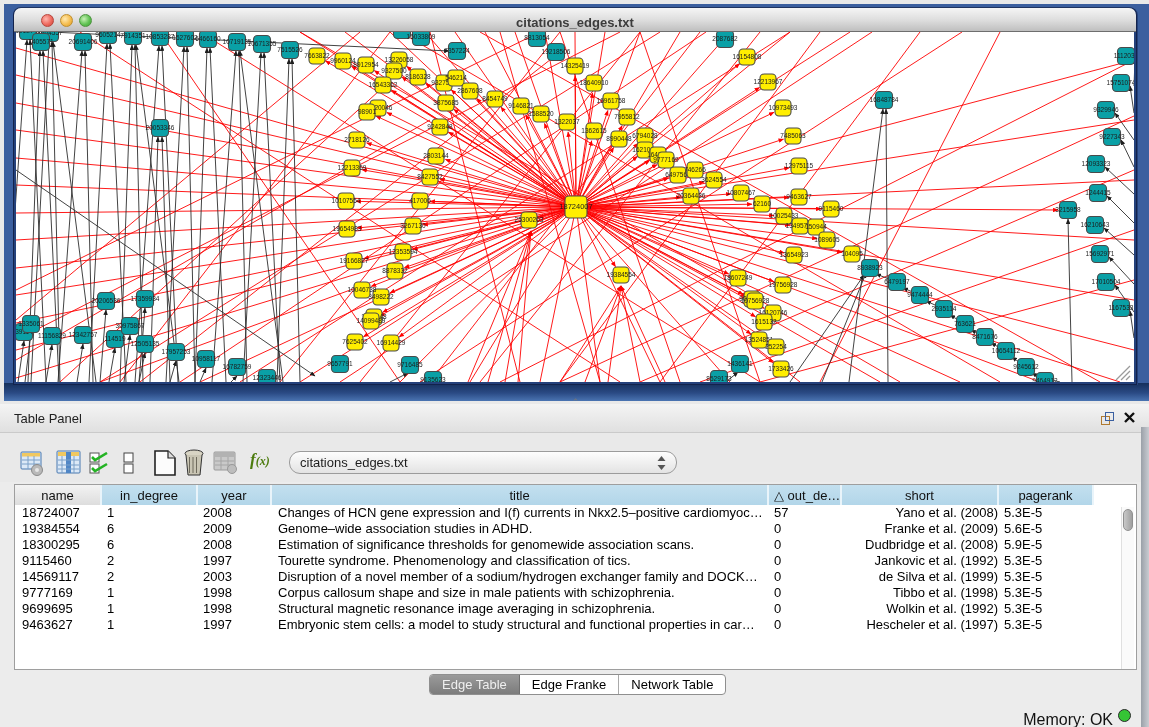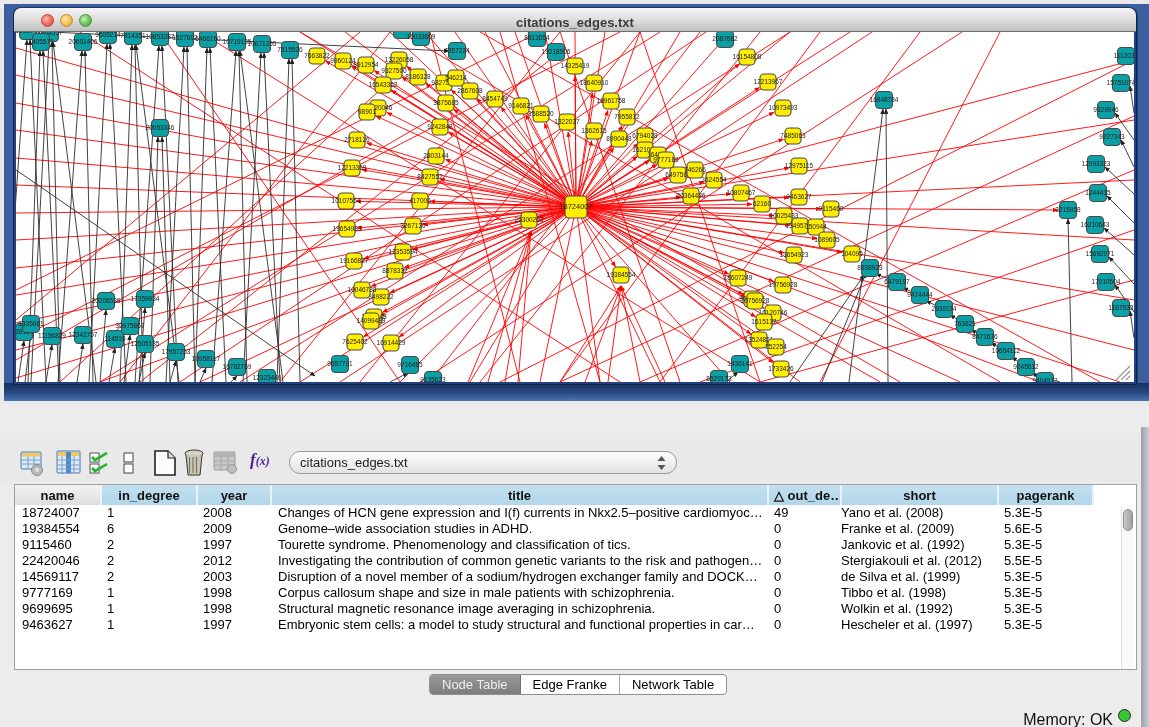--- a/index.html
+++ b/index.html
@@ -7,25 +7,25 @@
 .win{position:absolute;left:14px;top:8px;width:1122px;height:376px;border-radius:7px 7px 0 0;box-shadow:0 0 0 1px rgba(0,0,20,.45)}
 .tbar{position:absolute;left:0;top:0;width:100%;height:24px;border-radius:7px 7px 0 0;background:linear-gradient(#f5f5f5,#dcdcdc 55%,#bfbfbf);border-bottom:1px solid #6e6e6e}
 .tl{position:absolute;top:6px;width:13px;height:13px;border-radius:50%}
 .ttl{position:absolute;top:7px;left:0;width:100%;text-align:center;font-size:13px;font-weight:bold;color:#3c3c3c}
 .panel{position:absolute;left:0;top:404px;width:1149px;height:323px;background:#ececec}
 .phead{position:absolute;left:0;top:0;width:100%;height:29px;background:linear-gradient(#f4f4f4,#e0e0e0);border-bottom:1px solid #cacaca;font-size:13px;color:#222}
 .toolbar{position:absolute;left:0;top:29px;width:100%;height:49px;background:#e9e9e9}
 .combo{position:absolute;left:289px;top:18px;width:388px;height:23px;border:1px solid #9b9b9b;border-radius:11px;background:linear-gradient(#fdfdfd,#e3e3e3);font-size:13px;color:#1c1c1c;line-height:21px;padding-left:10px}
 .tablebox{position:absolute;left:14px;top:80px;width:1123px;height:186px;background:#fff;border:1px solid #9e9e9e;overflow:hidden}
 table{border-collapse:collapse;table-layout:fixed;width:1078px;font-size:13px}
-th{height:20px;background:linear-gradient(#c3e0ef,#b2d6e9);font-weight:bold;color:#111;border-right:2px solid #e9f4fa;overflow:hidden;white-space:nowrap}
+th{height:20px;background:linear-gradient(#c3e0ef,#b2d6e9);font-weight:normal;color:#111;border-right:2px solid #e9f4fa;overflow:hidden;white-space:nowrap}
 th.g{background:linear-gradient(#f3f3f3,#dddddd)}
 td{height:15.9px;color:#000;overflow:hidden;white-space:nowrap;padding:0}
 td.c1{padding-left:7px} td.c2{padding-left:6px} td.c3{padding-left:6px} td.c4{padding-left:7px}
-td.c5{padding-left:6px} td.c6{text-align:left} td.c7{padding-left:6px}
+td.c5{padding-left:6px} td.c6{text-align:right} td.c7{padding-left:6px}
 .vsb{position:absolute;right:2px;top:22px;width:13px;height:162px;background:#fafafa;border-left:1px solid #e0e0e0}
 .thumb{position:absolute;left:1px;top:2px;width:10px;height:22px;border-radius:5px;background:linear-gradient(90deg,#c9c9c9,#9f9f9f);border:1px solid #909090}
 .tabs{position:absolute;left:429px;top:270px;height:21px;display:flex;border:1px solid #8f8f8f;border-radius:4px;overflow:hidden;font-size:13px;line-height:19px;background:#fff}
 .tabs div{padding:0 12px;border-right:1px solid #a9a9a9}
 .tabs div:last-child{border-right:none}
 .tabs .sel{background:linear-gradient(#9a9a9a,#7c7c7c);color:#efefef;border-right-color:#6f6f6f}
 .mem{position:absolute;right:36px;top:307px;font-size:16px;color:#111}
 .rstrip{position:absolute;left:1141px;top:427px;width:8px;height:300px;background:linear-gradient(90deg,#9aa0a8,#c9ccd2)}
 </style></head><body>
 <div class="desk"></div>
@@ -561,20 +561,30 @@
       <text x="576.0" y="209.2" font-size="7.5" fill="#1c1c1c" text-anchor="middle">18724007</text>
     </g>
 <g stroke="#9a9a9a" stroke-width="1.3">
       <line x1="1116" y1="380" x2="1130" y2="366"></line>
       <line x1="1121" y1="380" x2="1130" y2="371"></line>
       <line x1="1126" y1="380" x2="1130" y2="376"></line>
     </g>
 </svg>
 <div style="position:absolute;left:569px;top:399px;width:13px;height:7px;color:#777;font-size:9px;text-align:center;line-height:7px">⌃</div>
 <div class="panel">
+ <div class="phead">
+      <span style="position:absolute;left:14px;top:7px">Table Panel</span>
+  <svg style="position:absolute;left:1101px;top:8px" width="13" height="13">
+        <rect x="0.5" y="4.5" width="8" height="8" fill="none" stroke="#b07a30"></rect>
+        <rect x="4.5" y="0.5" width="8" height="8" fill="none" stroke="#3a5fa0"></rect>
+      </svg>
+  <svg style="position:absolute;left:1123px;top:7px" width="13" height="13">
+        <path d="M2,2 L11,11 M11,2 L2,11" stroke="#111" stroke-width="2.4"></path>
+      </svg>
+ </div>
  <div class="toolbar">
   <svg style="position:absolute;left:20px;top:18px" width="24" height="26">
    <rect x="1" y="1" width="20" height="17" rx="1" fill="#dce9f7" stroke="#4978b0"></rect>
         <rect x="2" y="2" width="18" height="3.5" fill="#f0c860"></rect>
    <path d="M2,9 h18 M2,13 h18 M8,5 v13 M14,5 v13" stroke="#7aa0c8" stroke-width="1"></path>
    <circle cx="17" cy="19" r="5.5" fill="#b9b9b9" stroke="#8a8a8a"></circle>
         <circle cx="17" cy="19" r="2" fill="#e6e6e6"></circle>
   </svg>
   <svg style="position:absolute;left:56px;top:17px" width="26" height="26">
    <rect x="1" y="1" width="23" height="22" rx="1" fill="#dce9f7" stroke="#4978b0"></rect>
@@ -600,21 +610,21 @@
    <ellipse cx="11" cy="4.5" rx="9" ry="3.5" fill="#d8d4c4" stroke="#333"></ellipse>
    <path d="M3,6 l2,20 h12 l2,-20" fill="#c9c5b4" stroke="#333"></path>
    <path d="M6.5,8 v16 M10,8 v16 M13.5,8 v16" stroke="#6e6a5c"></path>
   </svg>
   <svg style="position:absolute;left:213px;top:18px" width="26" height="24">
    <rect x="1" y="1" width="21" height="18" rx="1" fill="#c9c9c9" stroke="#9a9a9a"></rect>
         <rect x="2" y="2" width="19" height="4" fill="#b2b2b2"></rect>
    <path d="M2,10 h19 M2,14 h19 M8,6 v13 M15,6 v13" stroke="#a5a5a5"></path>
    <circle cx="19" cy="18" r="4.5" fill="#bdbdbd" stroke="#999"></circle>
   </svg>
-  <div style="position:absolute;left:250px;top:17px;font-family:'Liberation Serif',serif;font-style:italic;font-weight:bold;font-size:17px;color:#4c1d95">f<span style="font-size:12px">(x)</span></div>
+  <div style="position:absolute;left:250px;top:17px;font-family:'Liberation Serif',serif;font-style:italic;font-weight:bold;font-size:17px;color:#4d7c0f">f<span style="font-size:12px">(x)</span></div>
   <div class="combo">citations_edges.txt
     <svg style="position:absolute;right:10px;top:4px" width="9" height="14">
           <path d="M4.5,0 L8.5,5 h-8 z" fill="#555"></path>
           <path d="M4.5,14 L0.5,9 h8 z" fill="#555"></path>
         </svg>
   </div>
  </div>
  <div class="tablebox">
   <table>
   <colgroup>
@@ -634,50 +644,50 @@
             <th>title</th>
             <th style="text-align:right;padding-left:5px">△ out_de…</th>
             <th>short</th>
             <th>pagerank</th>
           </tr>
   <tr>
             <td class="c1">18724007</td>
             <td class="c2">1</td>
             <td class="c3">2008</td>
             <td class="c4">Changes of HCN gene expression and I(f) currents in Nkx2.5–positive cardiomyoc…</td>
-            <td class="c5">49</td>
+            <td class="c5">57</td>
             <td class="c6">Yano et al. (2008)</td>
             <td class="c7">5.3E-5</td>
           </tr>
           <tr>
             <td class="c1">19384554</td>
             <td class="c2">6</td>
             <td class="c3">2009</td>
             <td class="c4">Genome–wide association studies in ADHD.</td>
             <td class="c5">0</td>
             <td class="c6">Franke et al. (2009)</td>
             <td class="c7">5.6E-5</td>
           </tr>
           <tr>
+            <td class="c1">18300295</td>
+            <td class="c2">6</td>
+            <td class="c3">2008</td>
+            <td class="c4">Estimation of significance thresholds for genomewide association scans.</td>
+            <td class="c5">0</td>
+            <td class="c6">Dudbridge et al. (2008)</td>
+            <td class="c7">5.9E-5</td>
+          </tr>
+          <tr>
             <td class="c1">9115460</td>
             <td class="c2">2</td>
             <td class="c3">1997</td>
             <td class="c4">Tourette syndrome. Phenomenology and classification of tics.</td>
             <td class="c5">0</td>
             <td class="c6">Jankovic et al. (1992)</td>
             <td class="c7">5.3E-5</td>
-          </tr>
-          <tr>
-            <td class="c1">22420046</td>
-            <td class="c2">2</td>
-            <td class="c3">2012</td>
-            <td class="c4">Investigating the contribution of common genetic variants to the risk and pathogen…</td>
-            <td class="c5">0</td>
-            <td class="c6">Stergiakouli et al. (2012)</td>
-            <td class="c7">5.5E-5</td>
           </tr>
           <tr>
             <td class="c1">14569117</td>
             <td class="c2">2</td>
             <td class="c3">2003</td>
             <td class="c4">Disruption of a novel member of a sodium/hydrogen exchanger family and DOCK…</td>
             <td class="c5">0</td>
             <td class="c6">de Silva et al. (1999)</td>
             <td class="c7">5.3E-5</td>
           </tr>
@@ -708,20 +718,20 @@
             <td class="c6">Hescheler et al. (1997)</td>
             <td class="c7">5.3E-5</td>
           </tr>
   </tbody>
       </table>
   <div class="vsb">
         <div class="thumb"></div>
       </div>
  </div>
  <div class="tabs">
-      <div class="sel">Node Table</div>
+      <div class="sel">Edge Table</div>
       <div>Edge Franke</div>
       <div>Network Table</div>
     </div>
  <div class="mem">Memory: OK</div>
  <div style="position:absolute;right:18px;top:305px;width:13px;height:13px;border-radius:50%;background:#35c535;border:1px solid #2a2a2a"></div>
 </div>
 <div class="rstrip"></div>
 <style>.re{stroke:#ff0000;stroke-width:0.9}.bk{stroke:#2e2e2e;stroke-width:0.9}</style>
 </body></html>

